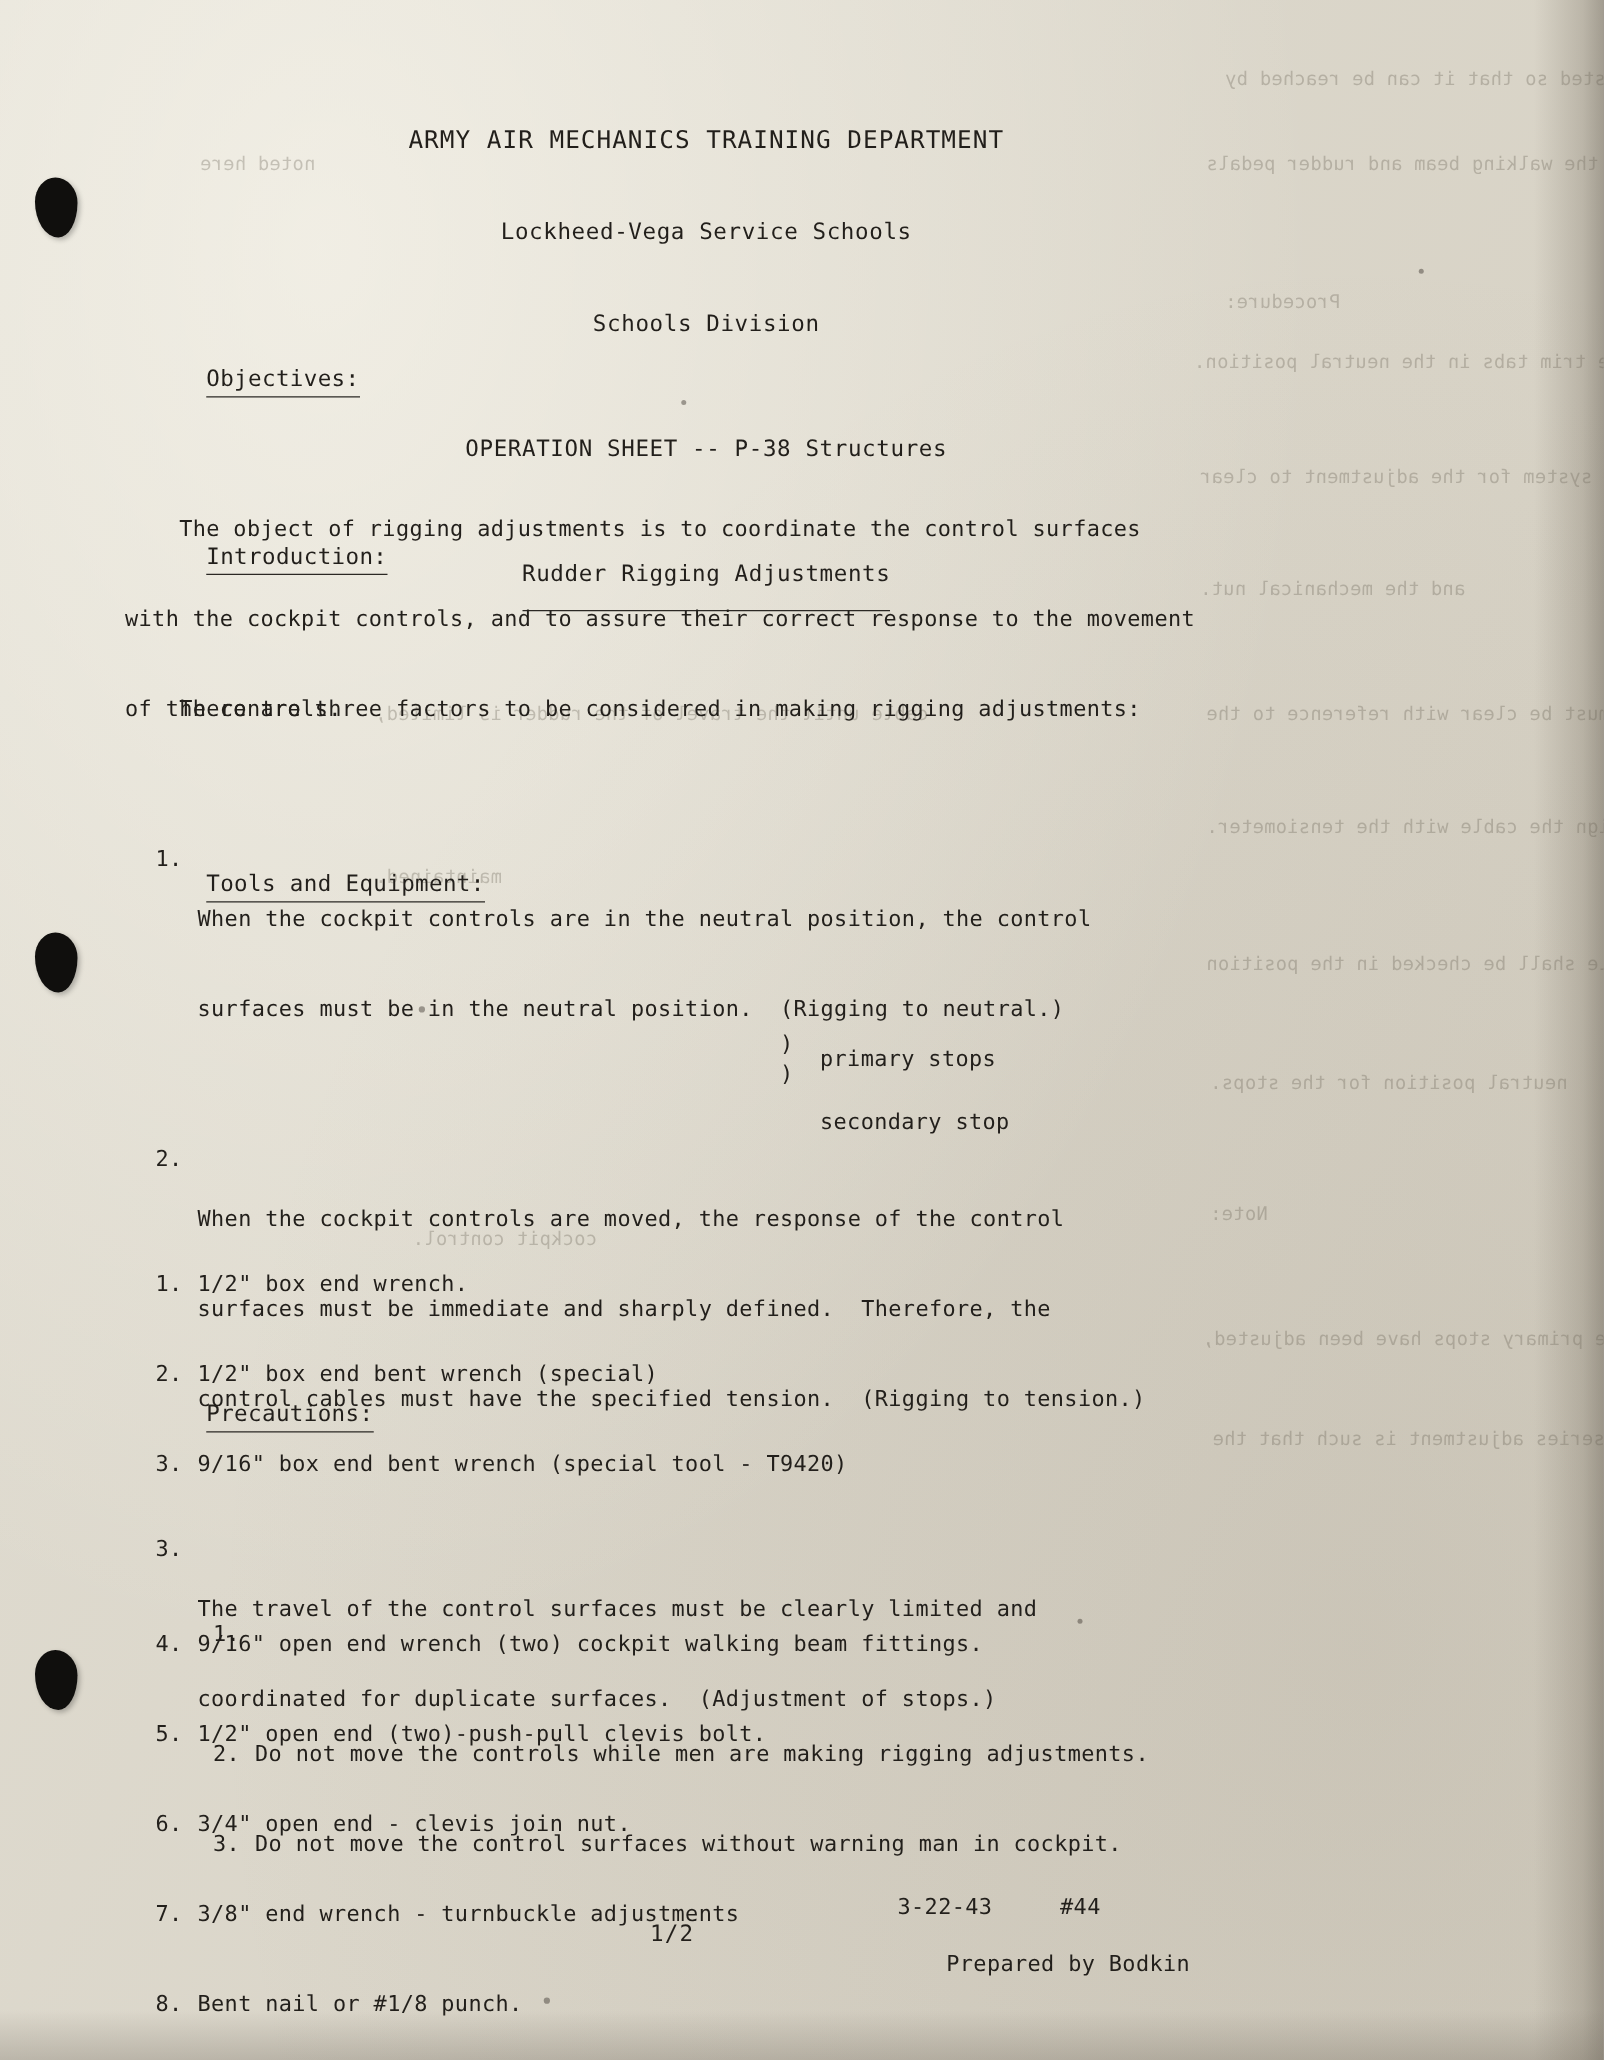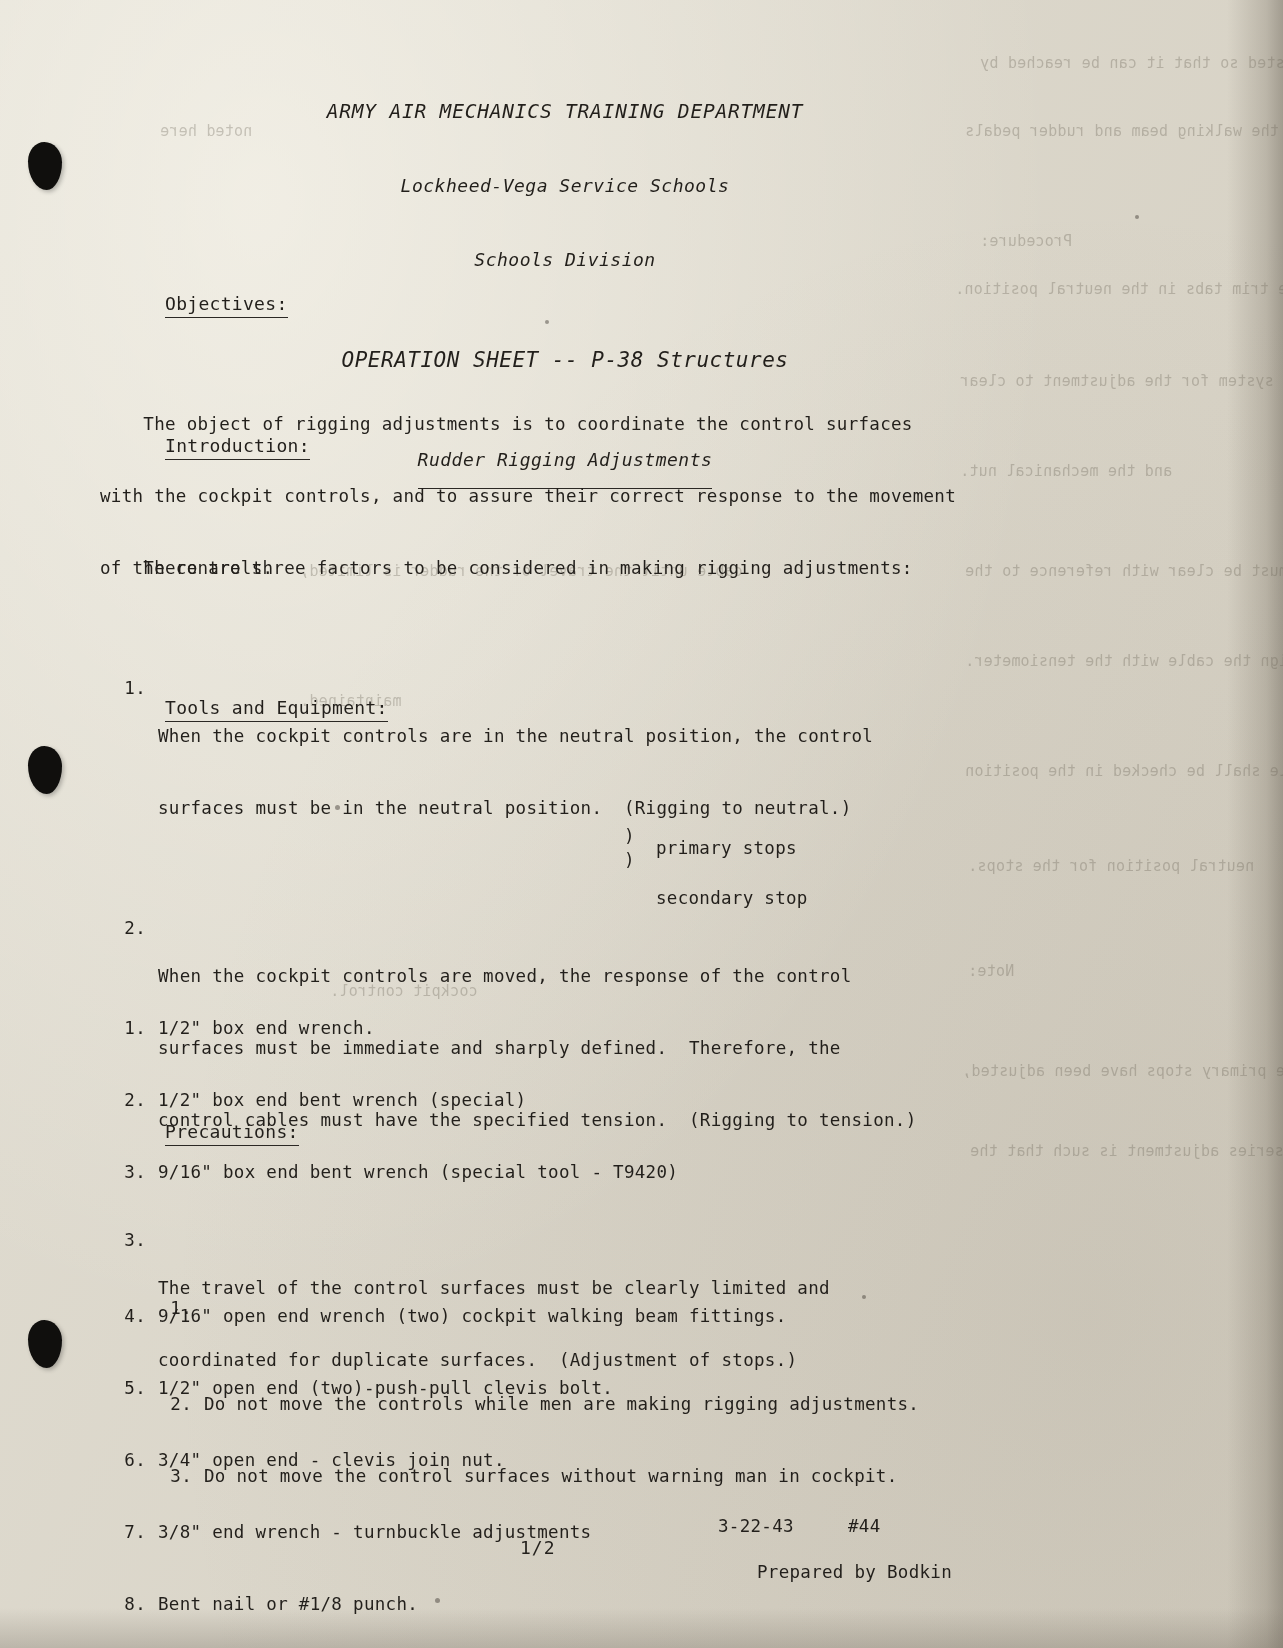--- a/index.html
+++ b/index.html
@@ -107,26 +107,25 @@
   }
   .hdr-line {
     text-align: center;
     white-space: pre;
   }
   .header {
     position: absolute;
     left: 0;
     top: 50px;
     width: 1130px;
-    font-style: italic;
   }
   .header .l1 { font-size: 19.5px; line-height: 27px; letter-spacing: 0.8px; }
   .header .l2 { font-size: 18px; line-height: 26px; letter-spacing: 0.5px; }
   .header .l3 { font-size: 18px; line-height: 26px; letter-spacing: 0.5px; }
-  .header .l4 { font-size: 21px; line-height: 26px; margin-top: 26px; letter-spacing: 0.5px; }
+  .header .l4 { font-size: 18px; line-height: 26px; margin-top: 26px; letter-spacing: 0.5px; }
   .header .l5 {
     font-size: 18px;
     line-height: 26px;
     margin-top: 26px;
     letter-spacing: 0.5px;
   }
   .underline-span {
     border-bottom: 1.5px solid #2b2824;
     padding-bottom: 18px;
   }

